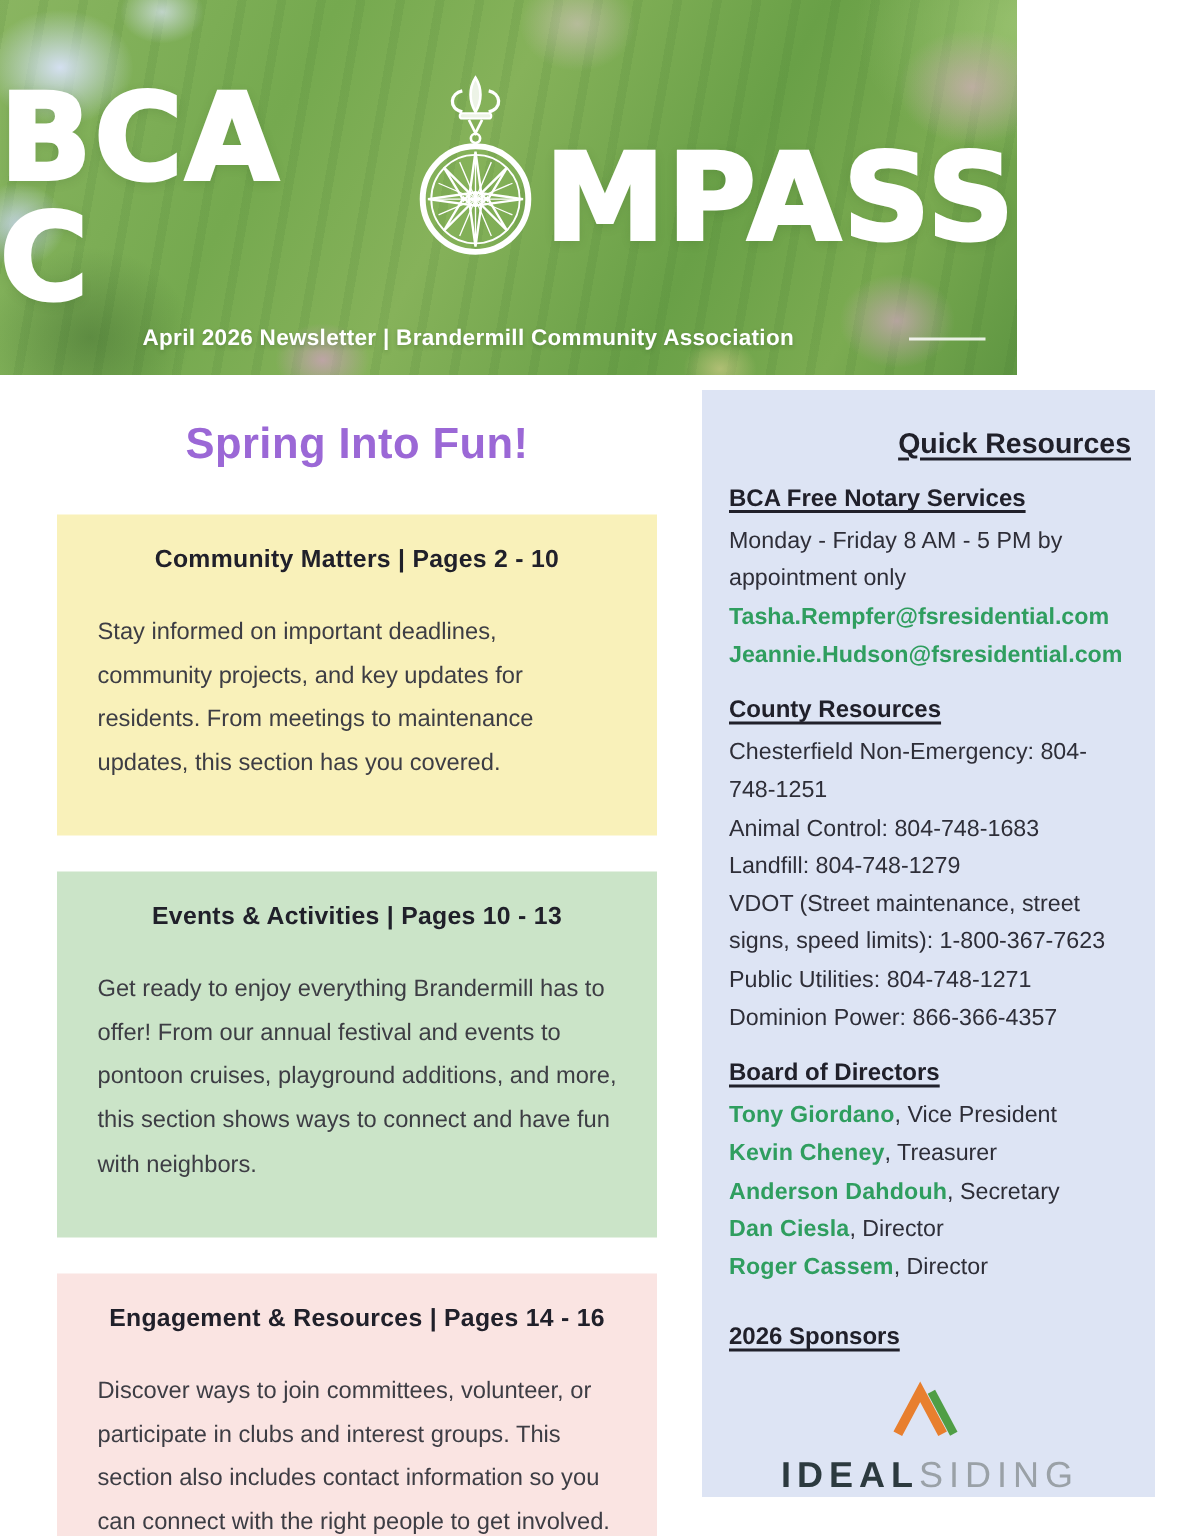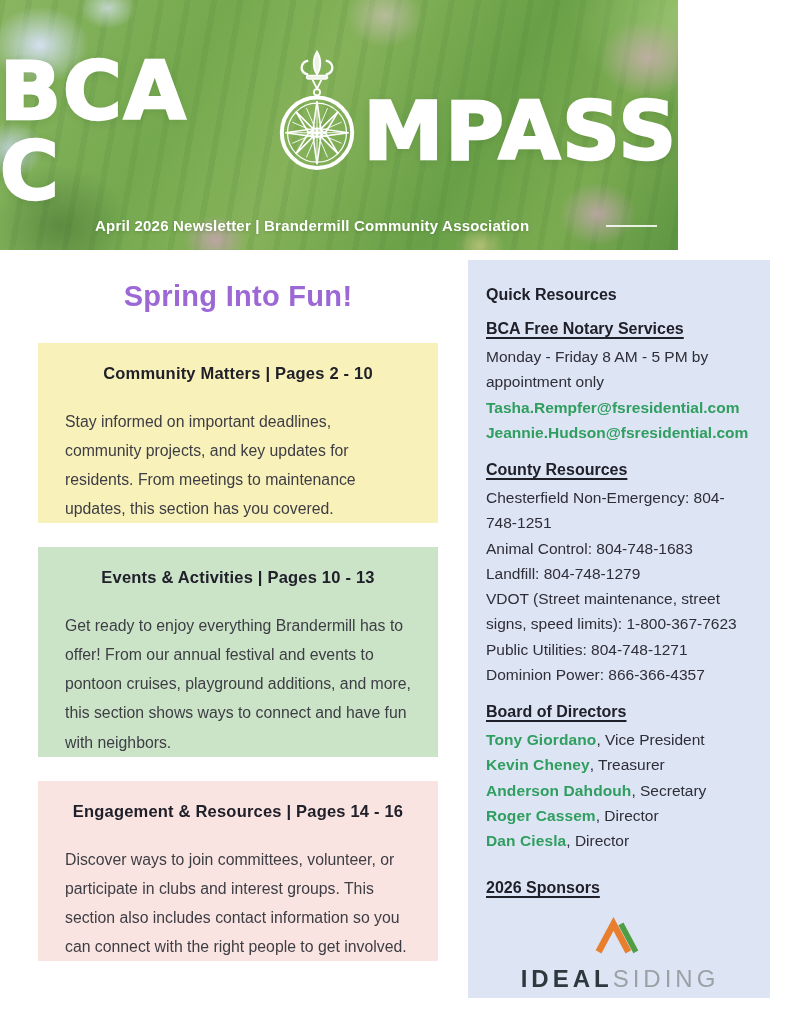--- a/index.html
+++ b/index.html
@@ -63,42 +63,42 @@
   }
   .left-col{width:400px;}
   .lead{
     text-align:center;
     font-size:29px;font-weight:bold;
     margin:30px 0 30px;
     letter-spacing:.3px;
   }
   .card{
     width:400px;box-sizing:border-box;
-    padding:21px 27px 0;
+    padding:21px 27px 34px;
     margin-bottom:24px;
   }
   .card h3{
     margin:0 0 24px;text-align:center;
     font-size:16.5px;font-weight:bold;color:#20202a;
     letter-spacing:.2px;
   }
   .card p{
     margin:0;font-size:15.8px;line-height:1.84;color:#3d3d44;
   }
   
   .panel{
     width:302px;box-sizing:border-box;
     margin-top:10px;
     padding:14px 16px 22px 18px;
     height:738px;
   }
   .panel h3{
-    text-align:left;
-    font-size:16px;font-weight:bold;color:#20202a;
-    text-underline-offset:3px;text-decoration-thickness:1.5px;
+    text-align:right;
+    font-size:19px;font-weight:bold;color:#20202a;
+    text-decoration:underline;text-underline-offset:3px;text-decoration-thickness:1.5px;
     margin:12px 0 16px;
   }
   .panel h4{
     font-size:16px;font-weight:bold;color:#20202a;
     text-decoration:underline;text-underline-offset:3px;text-decoration-thickness:1.5px;
     margin:16px 0 6px;
   }
   .panel p{
     margin:0;font-size:15.5px;line-height:1.63;color:#2e2e38;
   }
@@ -197,22 +197,22 @@
       <p>Animal Control: 804-748-1683</p>
       <p>Landfill: 804-748-1279</p>
       <p>VDOT (Street maintenance, street signs, speed limits): 1-800-367-7623</p>
       <p>Public Utilities: 804-748-1271</p>
       <p>Dominion Power: 866-366-4357</p>
 
       <h4>Board of Directors</h4>
       <p class="board-line"><span class="green">Tony Giordano</span><span>, Vice President</span></p>
       <p class="board-line"><span class="green">Kevin Cheney</span><span>, Treasurer</span></p>
       <p class="board-line"><span class="green">Anderson Dahdouh</span><span>, Secretary</span></p>
+      <p class="board-line"><span class="green">Dan Ciesla</span><span>, Director</span></p>
       <p class="board-line"><span class="green">Roger Cassem</span><span>, Director</span></p>
-      <p class="board-line"><span class="green">Dan Ciesla</span><span>, Director</span></p>
 
       <h4 style="margin-top:26px;">2026 Sponsors</h4>
       <div class="sponsor">
         <svg class="sponsor-mark" width="56" height="42" viewBox="0 0 60 44" fill="none">
           <path d="M7 39 L23 9 L39 39" stroke="#e87f2e" stroke-width="7"></path>
           <path d="M31 9 L47 39" stroke="#4f9e45" stroke-width="6"></path>
         </svg>
         <div class="sponsor-text">
           <span class="ideal">IDEAL</span><span class="siding">SIDING</span>
         </div>

